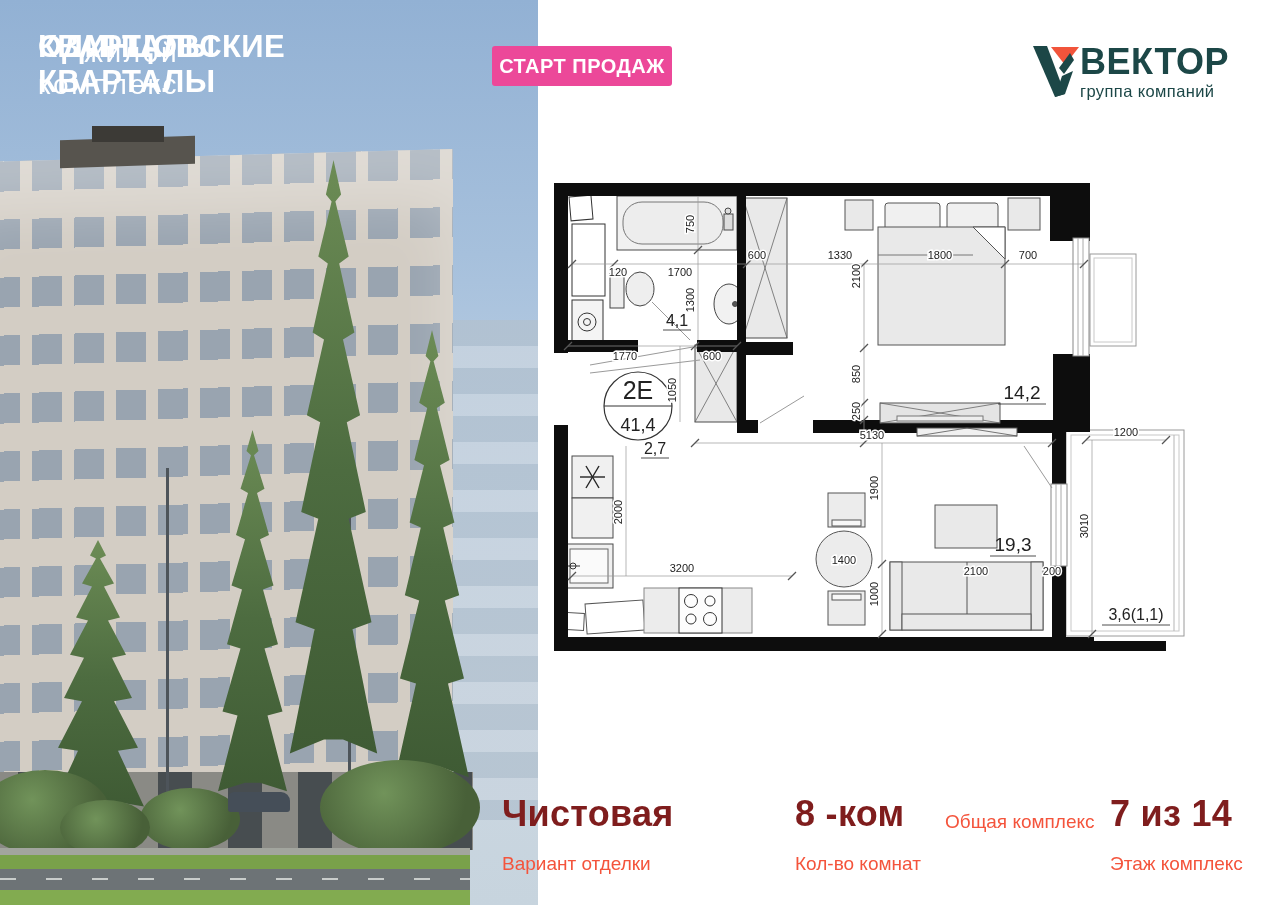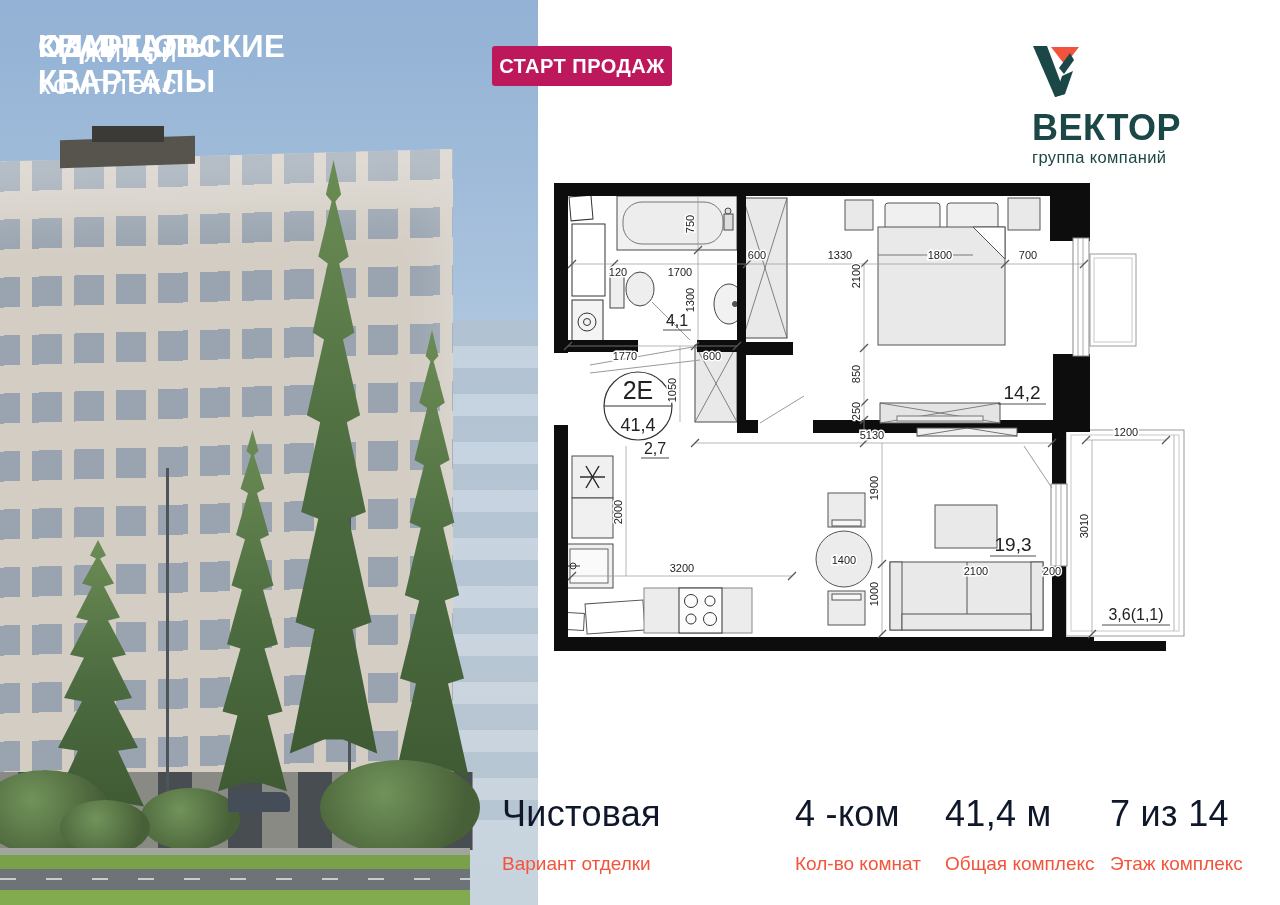--- a/index.html
+++ b/index.html
@@ -31,39 +31,39 @@
   .road::after{content:"";position:absolute;left:0;top:9px;width:100%;height:2px;
                background:repeating-linear-gradient(90deg,#c9cdcb 0 16px,transparent 16px 46px);}
   .grass2{left:0;top:890px;width:470px;height:15px;background:#82ab50;}
   .car{left:228px;top:792px;width:62px;height:20px;background:#454e58;border-radius:6px 9px 3px 3px;}
 
   .title{position:absolute;left:38px;top:30px;color:#fff;z-index:5;}
   .title .l1,.title .l2{font-size:31px;font-weight:bold;letter-spacing:.4px;line-height:1.12;}
   .title .sub{margin-top:7px;font-size:28px;font-weight:normal;letter-spacing:2.5px;text-align:right;}
 
   
-  .badge{position:absolute;left:492px;top:46px;width:180px;height:40px;background:#be185d;
+  .badge{position:absolute;left:492px;top:46px;width:180px;height:40px;background:#ec4899;
          color:#fff;font-size:20px;font-weight:bold;display:flex;align-items:center;
          justify-content:center;letter-spacing:.5px;border-radius:3px;}
 
   
-  .logo{position:absolute;left:1032px;top:44px;display:flex;align-items:flex-start;gap:12px;flex-direction:column;}
+  .logo{position:absolute;left:1032px;top:44px;display:flex;align-items:flex-start;}
   .logo-text .name{font-size:36px;font-weight:bold;color:#1C4747;letter-spacing:.5px;line-height:1;}
   .logo-text .tag{font-size:16.5px;color:#1C4747;margin-top:2px;letter-spacing:.4px;}
 
   
   .plan{position:absolute;left:552px;top:178px;}
   .plan text{font-family:"Liberation Sans",sans-serif;fill:#222;}
   .dimtxt{font-size:11px;paint-order:stroke;stroke:#fff;stroke-width:3px;}
   .area{font-size:16px;}
   .area-big{font-size:19px;}
 
   
   .stat{position:absolute;top:793px;}
-  .stat .v{font-size:36px;font-weight:normal;color:#0f172a;letter-spacing:.3px;}
+  .stat .v{font-size:36px;font-weight:bold;color:#7f1d1d;letter-spacing:.3px;}
   .stat .l{font-size:19px;color:#F4543C;margin-top:18px;}
 </style>
 </head>
 <body>
 
 <div class="photo">
   <div class="tower2"></div>
   <div class="facade"></div>
   <div class="roof-a"></div>
   <div class="roof-b"></div>
@@ -325,23 +325,22 @@
     <text class="area" x="584" y="442">3,6(1,1)</text>
     <line x1="550" y1="447" x2="618" y2="447" stroke="#222" stroke-width=".8"></line>
   </g>
 </svg>
 
 <div class="stat" style="left:502px">
   <div class="v">Чистовая</div>
   <div class="l">Вариант отделки</div>
 </div>
 <div class="stat" style="left:795px">
-  <div class="v">4 -ком</div>
+  <div class="v">8 -ком</div>
   <div class="l">Кол-во комнат</div>
 </div>
 <div class="stat" style="left:945px">
-  <div class="v">41,4 м</div>
   <div class="l">Общая комплекс</div>
 </div>
 <div class="stat" style="left:1110px">
   <div class="v">7 из 14</div>
   <div class="l">Этаж комплекс</div>
 </div>
 
 </body></html>

